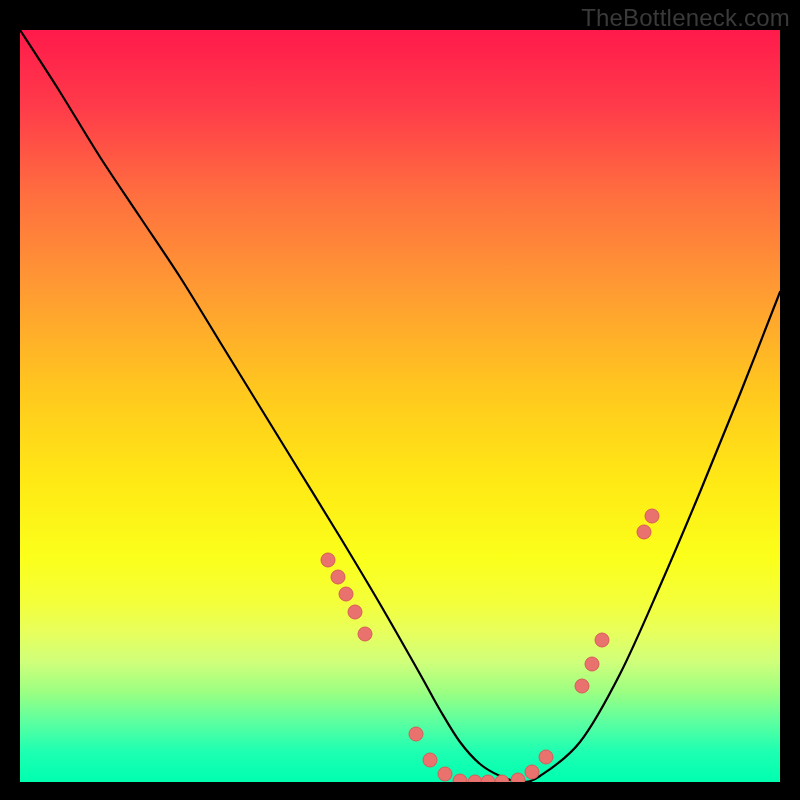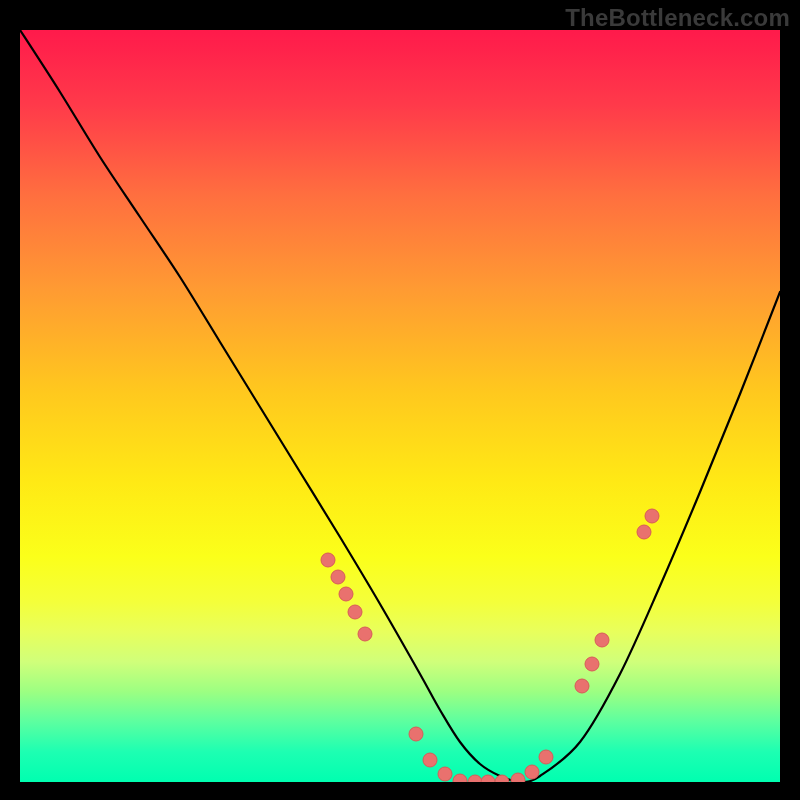--- a/index.html
+++ b/index.html
@@ -16,21 +16,21 @@
     width: 800px;
     height: 800px;
     background: #000;
   }
   .watermark {
     position: absolute;
     top: 4px;
     right: 10px;
     color: #3a3a3a;
     font-size: 24px;
-    font-weight: 700;
+    font-weight: 400;
     letter-spacing: 0.2px;
     z-index: 5;
   }
   .plot-area {
     position: absolute;
     left: 20px;
     top: 30px;
     width: 760px;
     height: 752px;
     background: linear-gradient(to bottom,

